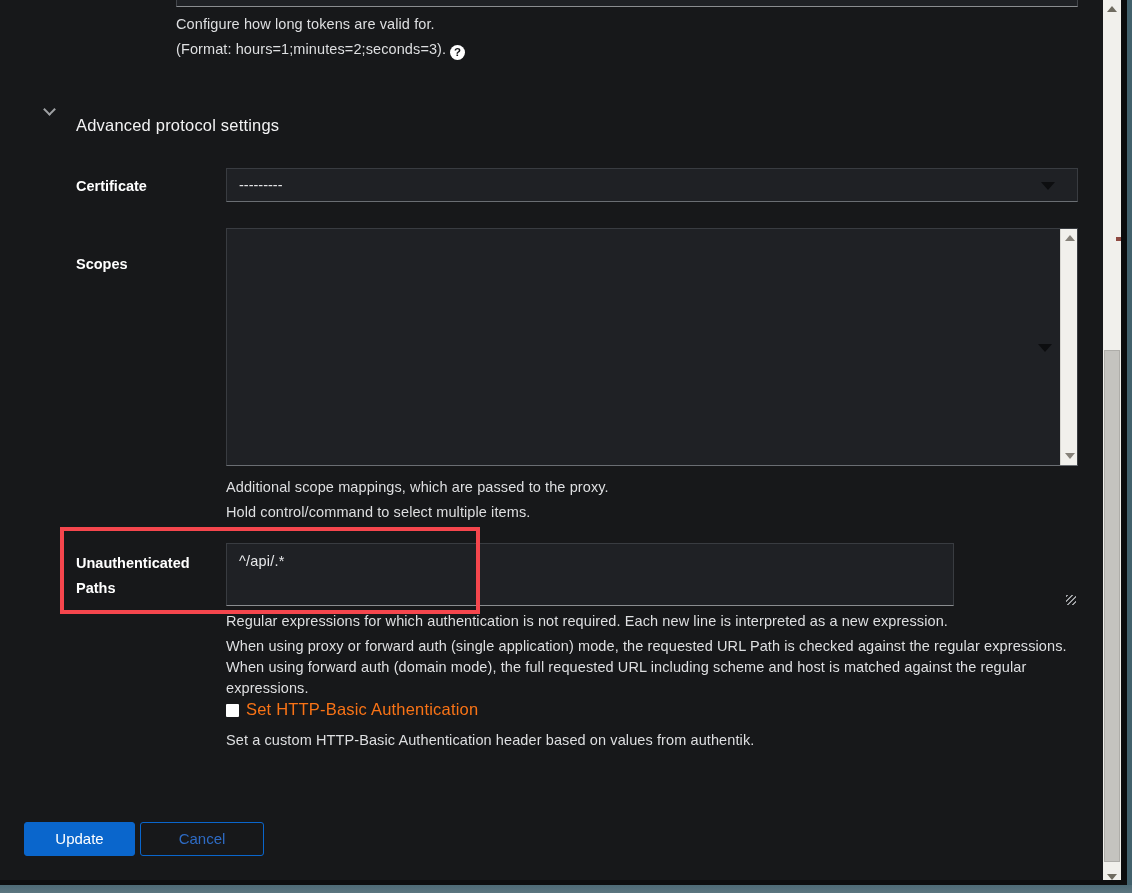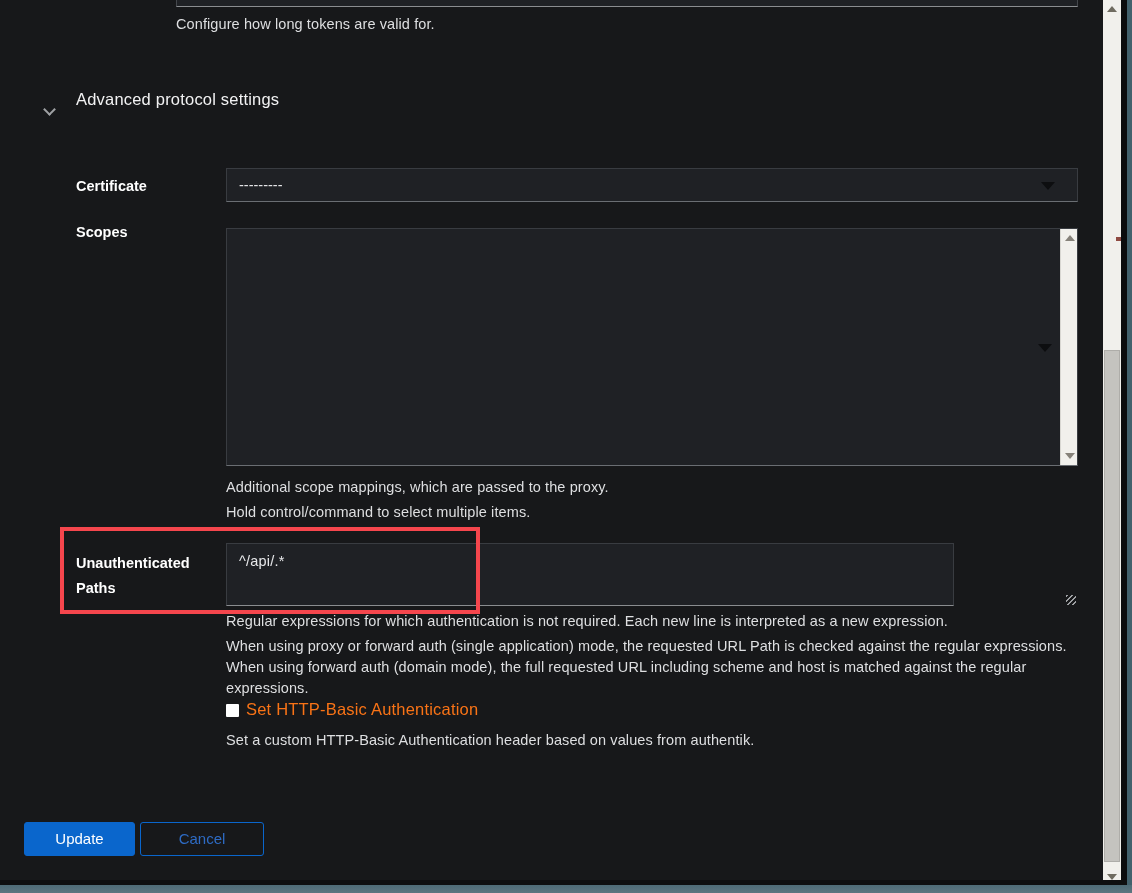--- a/index.html
+++ b/index.html
@@ -39,21 +39,21 @@
     font-size:11.5px;font-weight:bold;text-align:center;line-height:15px;
     vertical-align:-2px;
   }
   
   .chevron{
     position:absolute;left:45px;top:105px;width:9px;height:9px;
     border-right:2px solid #9fa1a4;border-bottom:2px solid #9fa1a4;
     transform:rotate(45deg);
   }
   .section-title{
-    position:absolute;left:76px;top:90px;color:#f2f2f3;font-size:16.5px;
+    position:absolute;left:76px;top:116px;color:#f2f2f3;font-size:16.5px;
     letter-spacing:.2px;
   }
   
   .field-label{
     position:absolute;color:var(--label);font-weight:700;font-size:14.5px;
     line-height:24px;
   }
   .select{
     position:absolute;background:var(--field-bg);
     border:1px solid var(--field-border);
@@ -141,31 +141,32 @@
     background:linear-gradient(#4e6b76,#5c7680);}
 </style>
 </head>
 <body>
 
 <div class="window">
 
   <div class="top-input"></div>
 
   <div class="helper" style="left:176px;top:14px;">Configure how long tokens are valid for.</div>
+  <div class="helper" style="left:176px;top:39px;"><span>(Format: hours=1;minutes=2;seconds=3).</span><span class="help-icon">?</span></div>
 
   <span class="chevron"></span>
   <div class="section-title">Advanced protocol settings</div>
 
   <div class="field-label" style="left:76px;top:174px;">Certificate</div>
   <div class="select cert-select">
     <span>---------</span>
     <span class="caret"></span>
   </div>
 
-  <div class="field-label" style="left:76px;top:220px;">Scopes</div>
+  <div class="field-label" style="left:76px;top:252px;">Scopes</div>
   <div class="select scopes-select">
     <div class="inner-scrollbar">
       <span class="arrow-up"></span>
       <span class="arrow-down"></span>
     </div>
     <span class="caret"></span>
   </div>
   <div class="helper" style="left:226px;top:477px;">Additional scope mappings, which are passed to the proxy.</div>
   <div class="helper" style="left:226px;top:502px;">Hold control/command to select multiple items.</div>
 

